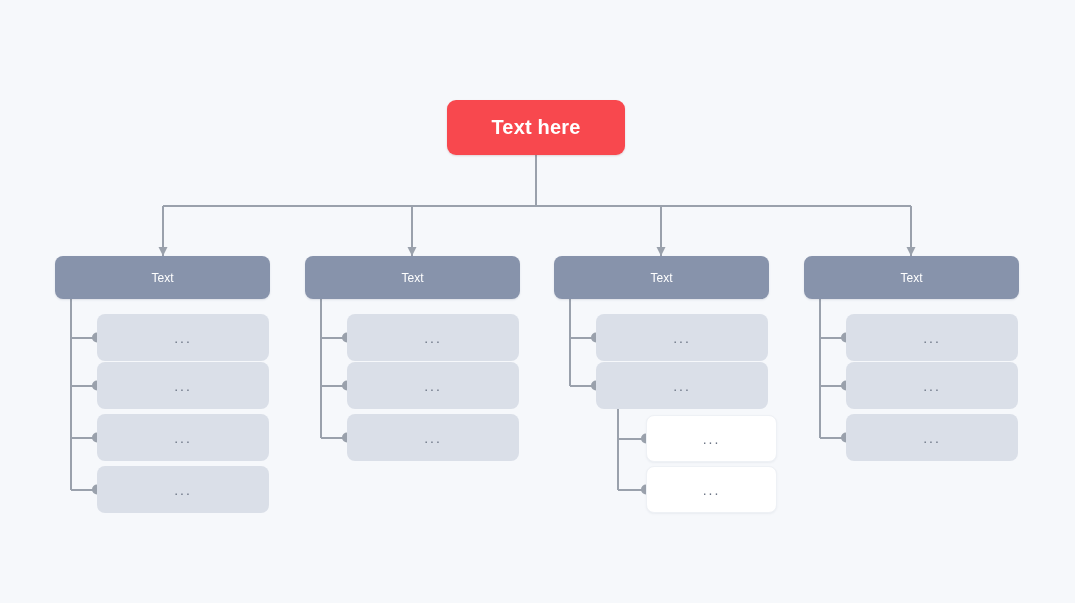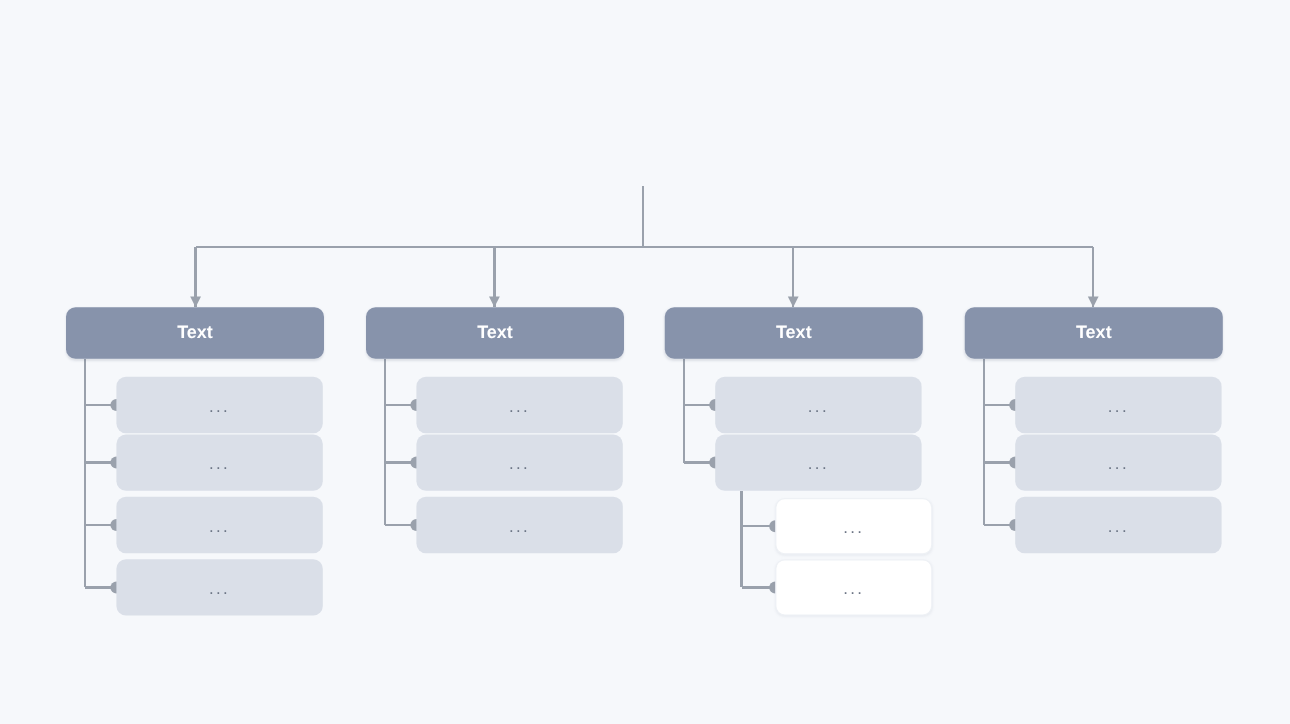--- a/index.html
+++ b/index.html
@@ -43,22 +43,22 @@
     font-size: 20px;
     font-weight: bold;
     letter-spacing: 0.2px;
     border-radius: 9px;
     box-shadow: 0 1px 2px rgba(120,40,45,0.18);
   }
 
   .node-header {
     background: #8793ab;
     color: #ffffff;
-    font-size: 15px;
-    font-weight: bold;
+    font-size: 12px;
+    font-weight: normal;
     border-radius: 8px;
     box-shadow: 0 1px 2px rgba(90,100,125,0.16);
   }
 
   .node-child {
     background: #dadfe8;
     color: #6c7585;
     font-size: 14px;
     border-radius: 8px;
   }
@@ -122,20 +122,23 @@
       <path d="M 906.5 247 L 915.5 247 L 911 256 Z" fill="#9aa1ac"></path>
       <line x1="820" y1="299" x2="820" y2="437.5" stroke="#9aa1ac" stroke-width="2" shape-rendering="crispEdges"></line>
       <line x1="820" y1="337.5" x2="846" y2="337.5" stroke="#9aa1ac" stroke-width="2" shape-rendering="crispEdges"></line>
       <circle cx="846" cy="337.5" r="5" fill="#9aa1ac"></circle>
       <line x1="820" y1="385.5" x2="846" y2="385.5" stroke="#9aa1ac" stroke-width="2" shape-rendering="crispEdges"></line>
       <circle cx="846" cy="385.5" r="5" fill="#9aa1ac"></circle>
       <line x1="820" y1="437.5" x2="846" y2="437.5" stroke="#9aa1ac" stroke-width="2" shape-rendering="crispEdges"></line>
       <circle cx="846" cy="437.5" r="5" fill="#9aa1ac"></circle>
     </svg>
 
+  <div class="node node-root" style="left: 447px; top: 100px; width: 178px; height: 55px; background: rgb(248, 72, 78); color: rgb(255, 255, 255);">
+    <span>Text here</span>
+  </div>
 
   <div id="node-layer">
       <div class="node node-header" style="left: 55px; top: 256px; width: 215px; height: 43px; background: rgb(135, 147, 171); color: rgb(255, 255, 255);">
         <span>Text</span>
       </div>
       <div class="node node-child" style="left: 97px; top: 314px; width: 172px; height: 47px; background: rgb(218, 223, 232);">
         <span class="ellipsis">...</span>
       </div>
       <div class="node node-child" style="left: 97px; top: 362px; width: 172px; height: 47px; background: rgb(218, 223, 232);">
         <span class="ellipsis">...</span>

